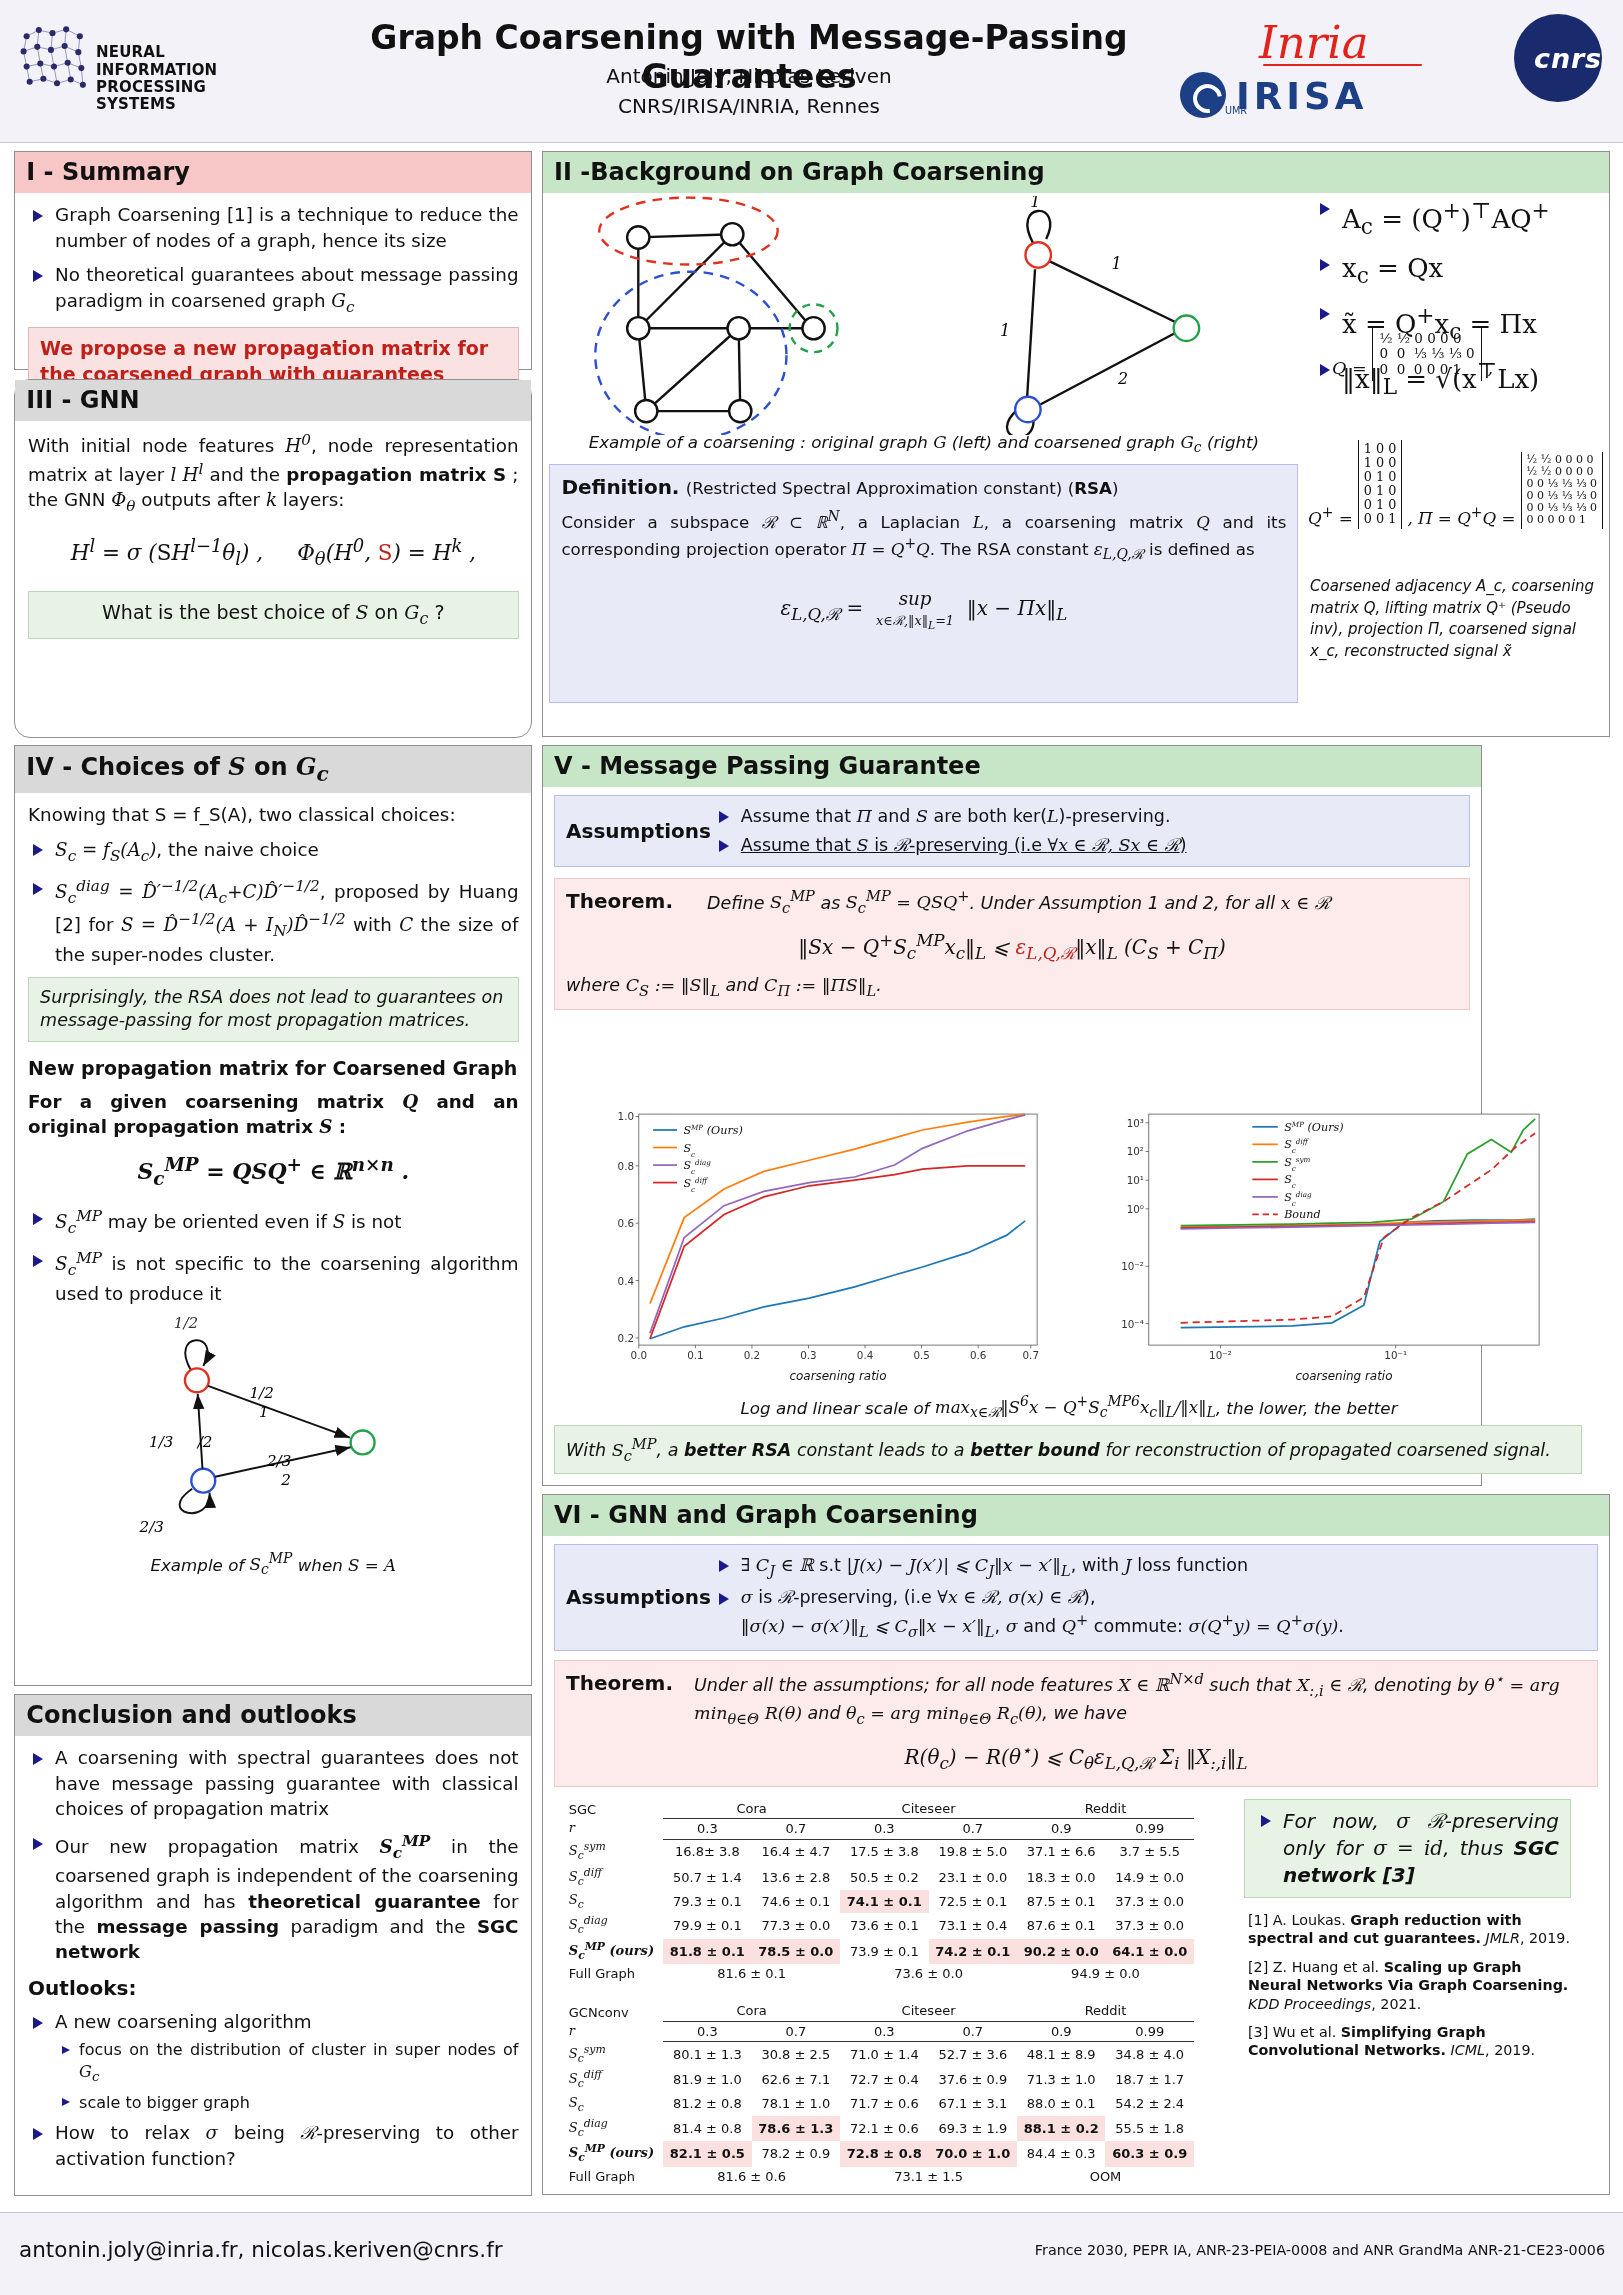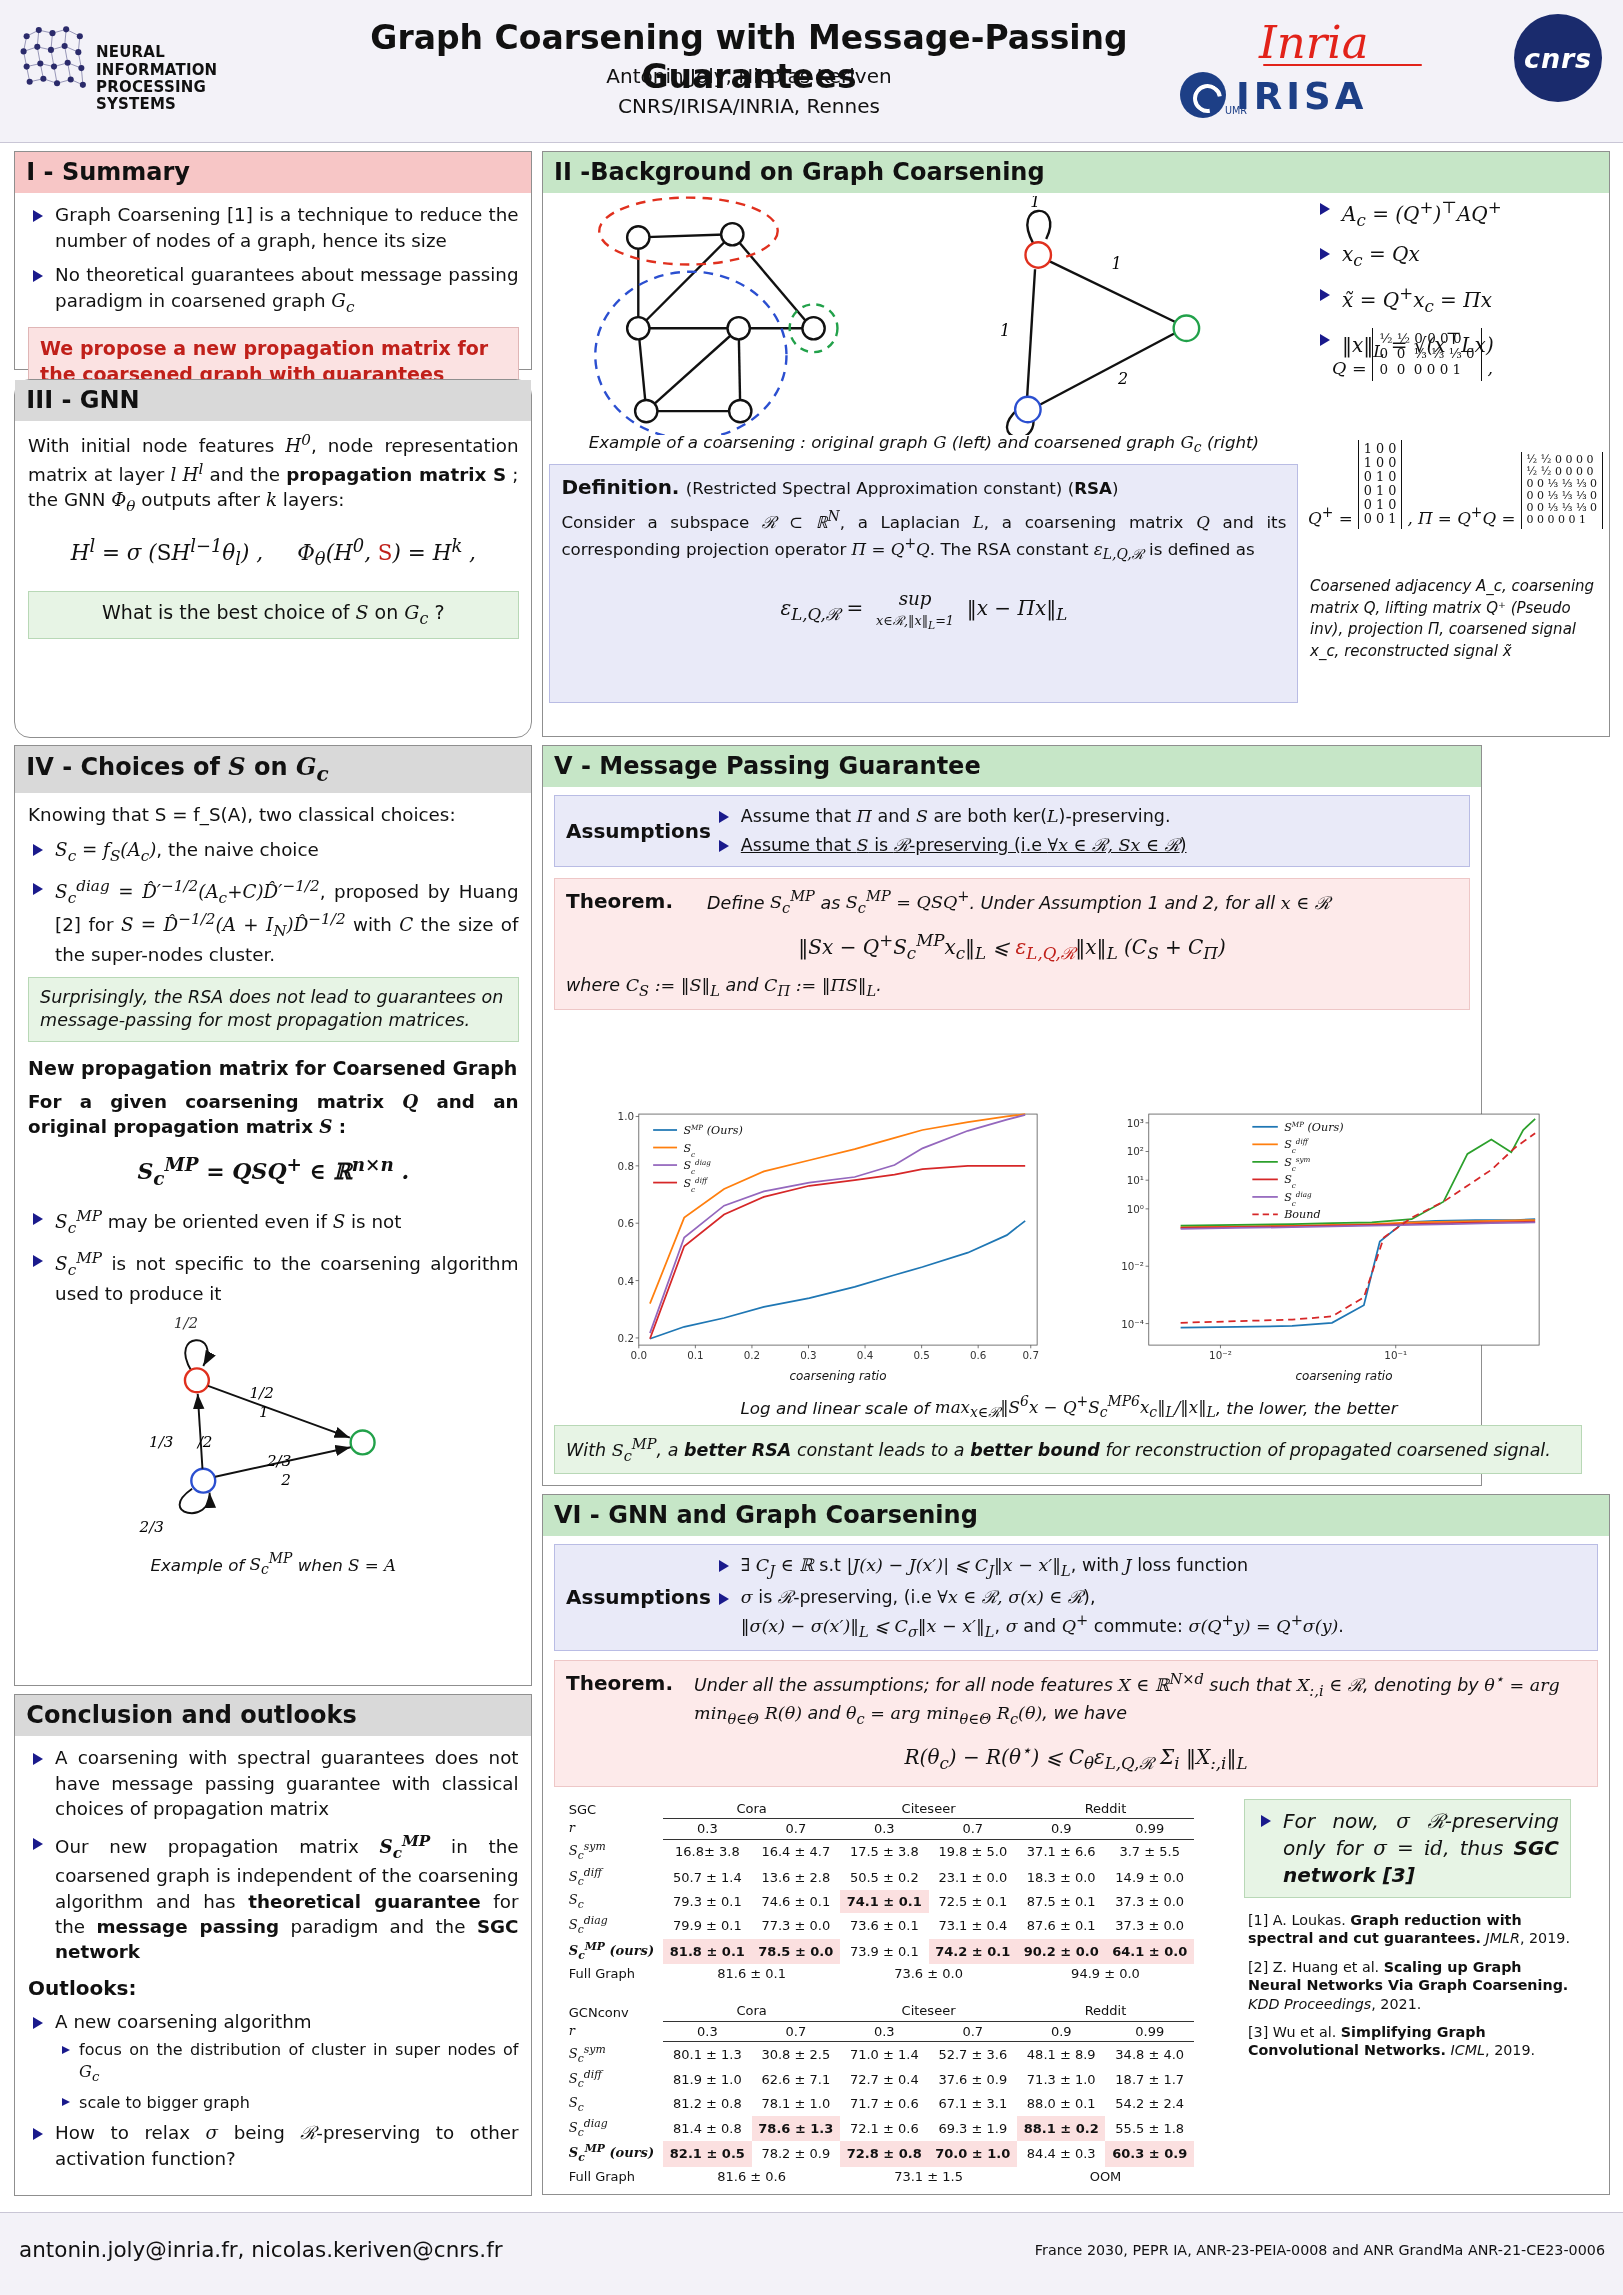--- a/index.html
+++ b/index.html
@@ -32,21 +32,21 @@
   .neurips-dots{position:absolute;left:0;top:6.4px;width:76px;height:76px;}
   .neurips-text{position:absolute;left:80px;top:30px;font-size:15px;font-weight:bold;line-height:1.15;letter-spacing:0.2px;}
   .logo-inria{position:absolute;left:1259px;top:16px;font-size:45px;color:#e2231a;font-style:italic;font-family:"DejaVu Serif", serif;}
   .inria-underline{position:absolute;left:1263px;top:64px;width:159px;height:2.4px;background:#e2231a;border-radius:1.6px;}
   .logo-irisa{position:absolute;left:1180px;top:70px;width:287px;height:56px;}
   .irisa-circle{position:absolute;left:0px;top:1.6px;width:46px;height:46px;border-radius:50%;background:#1d3f86;}
   .irisa-circle:after{content:"";position:absolute;left:12.8px;top:12.8px;width:21px;height:21px;border-radius:50%;border:4.8px solid #fff;border-right-color:transparent;transform:rotate(35deg);}
   .irisa-text{position:absolute;left:56px;top:4.8px;font-size:37px;font-weight:bold;color:#1d3f86;letter-spacing:4px;}
   .irisa-umr{position:absolute;left:45px;top:35px;font-size:9.6px;color:#1d3f86;}
   .logo-cnrs{position:absolute;left:1514px;top:14.3px;width:88px;height:88px;border-radius:50%;background:#1a2b6d;color:#fff;}
-  .logo-cnrs span{position:absolute;left:0;top:29px;width:88px;text-align:center;font-size:27px;font-weight:bold;font-style:italic;letter-spacing:0.8px;}
+  .logo-cnrs span{position:absolute;left:0;top:29px;width:108px;text-align:center;font-size:27px;font-weight:bold;font-style:italic;letter-spacing:0.8px;}
 
   
   .box{position:absolute;border:1.6px solid #8f8f8f;background:#fff;box-sizing:border-box;}
   .sec-head{
     font-size:24px;font-weight:bold;padding:6.4px 11px;box-sizing:border-box;
   }
   .sec-head.red{background:#f7c6c6;}
   .sec-head.grey{background:#d9d9d9;}
   .sec-head.green{background:#c6e6c7;}
   .sec-body{padding:9.6px 12.8px;box-sizing:border-box;font-size:18.3px;line-height:1.38;}
@@ -325,21 +325,21 @@
           Consider a subspace <span class="math">ℛ ⊂ ℝ<sup>N</sup></span>, a Laplacian <span class="math">L</span>, a coarsening matrix <span class="math">Q</span> and its corresponding projection operator <span class="math">Π = Q<sup>+</sup>Q</span>. The RSA constant <span class="math">ε<sub>L,Q,ℛ</sub></span> is defined as
         </div>
         <div class="center" style="margin-top:22px;font-family:'DejaVu Serif',serif;font-style:italic;font-size:20px;">
           ε<sub>L,Q,ℛ</sub> = &nbsp;<span style="display:inline-block;text-align:center;vertical-align:middle;">
             <span style="display:block;font-size:18.3px;">sup</span>
             <span style="display:block;font-size:12.8px;">x∈ℛ,‖x‖<sub>L</sub>=1</span>
           </span>&nbsp; ‖x − Πx‖<sub>L</sub>
         </div>
       </div>
 
-      <ul class="bul" style="position:absolute;left:772px;top:3.2px;width:287px;font-family:'DejaVu Serif',serif;font-style:italic;font-size:20px;">
+      <ul class="bul" style="position:absolute;left:772px;top:3.2px;width:287px;font-family:'DejaVu Serif',serif;font-size:26px;">
         <li>A<sub>c</sub> = (Q<sup>+</sup>)<sup>⊤</sup>AQ<sup>+</sup></li>
         <li>x<sub>c</sub> = Qx</li>
         <li>x̃ = Q<sup>+</sup>x<sub>c</sub> = Πx</li>
         <li>‖x‖<sub>L</sub> = √(x<sup>⊤</sup>Lx)</li>
       </ul>
 
       <div style="position:absolute;left:789px;top:135px;font-family:'DejaVu Serif',serif;font-style:italic;font-size:17.5px;">
         Q = <span style="display:inline-block;border-left:1.6px solid #111;border-right:1.6px solid #111;padding:3.2px 6.4px;font-style:normal;line-height:1.15;font-size:13.5px;">
         <span style="display:block">½&nbsp;½&nbsp;0&nbsp;0&nbsp;0&nbsp;0</span>
         <span style="display:block">0&nbsp;&nbsp;0&nbsp;&nbsp;⅓&nbsp;⅓&nbsp;⅓&nbsp;0</span>

